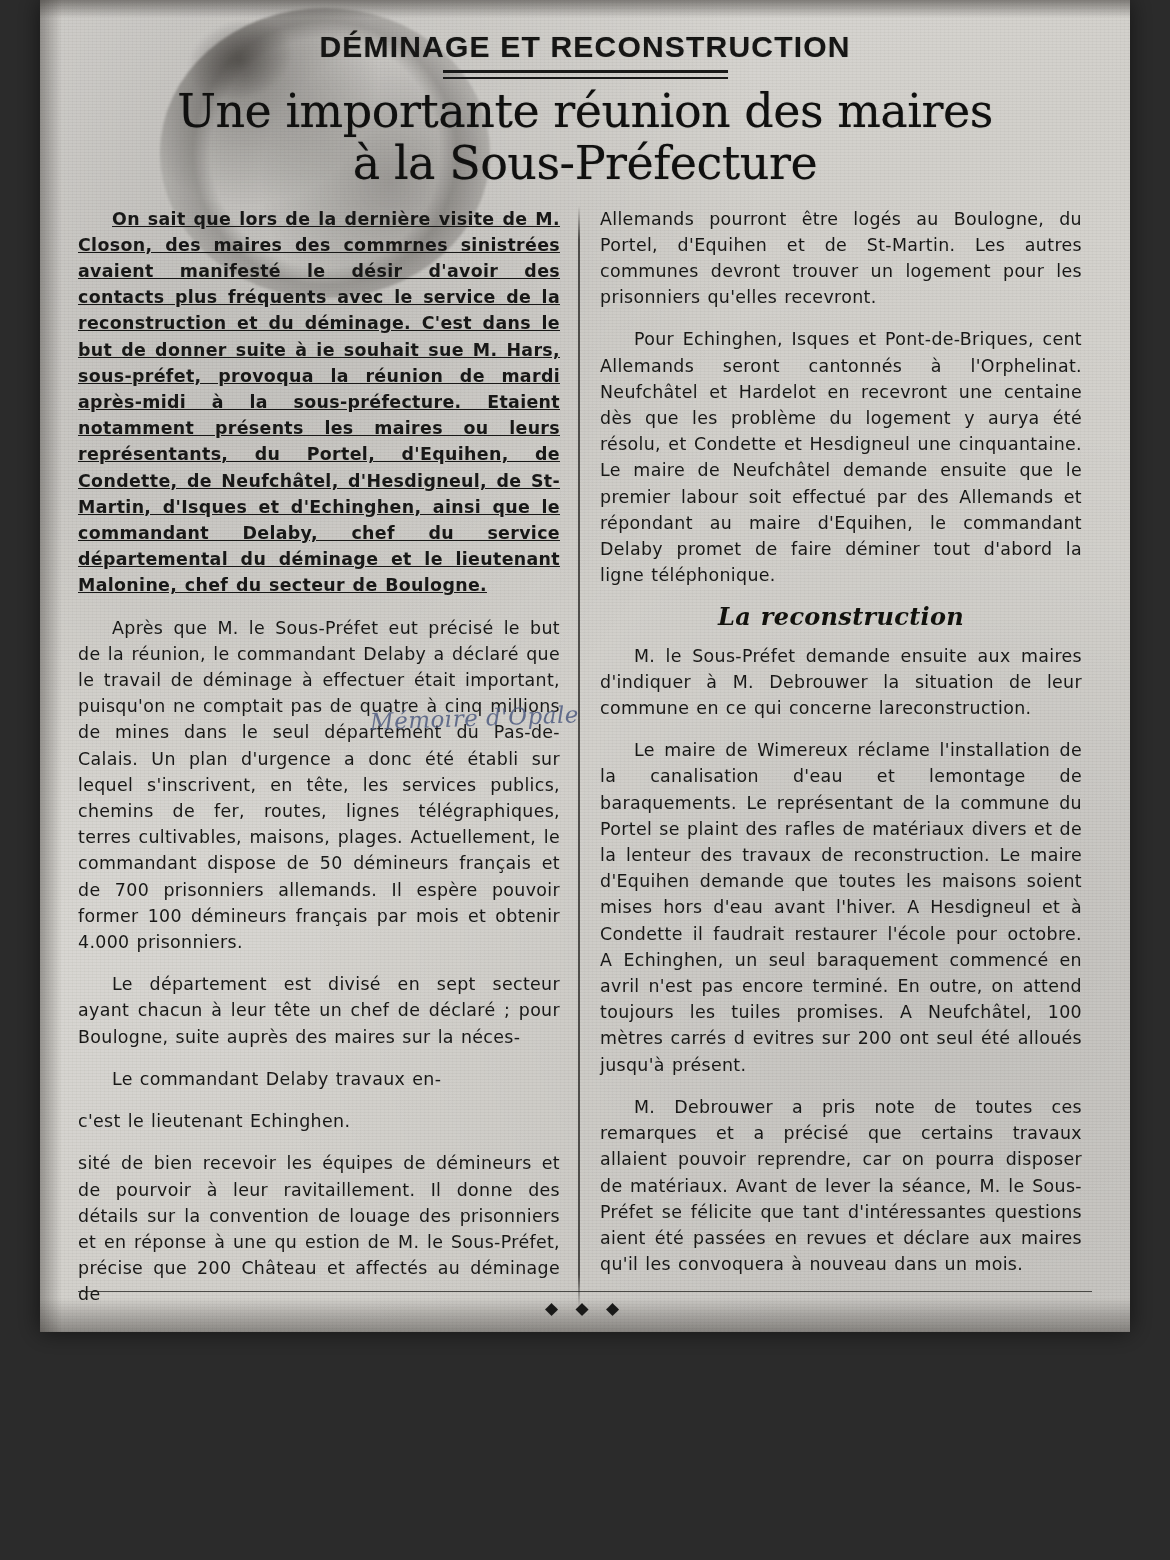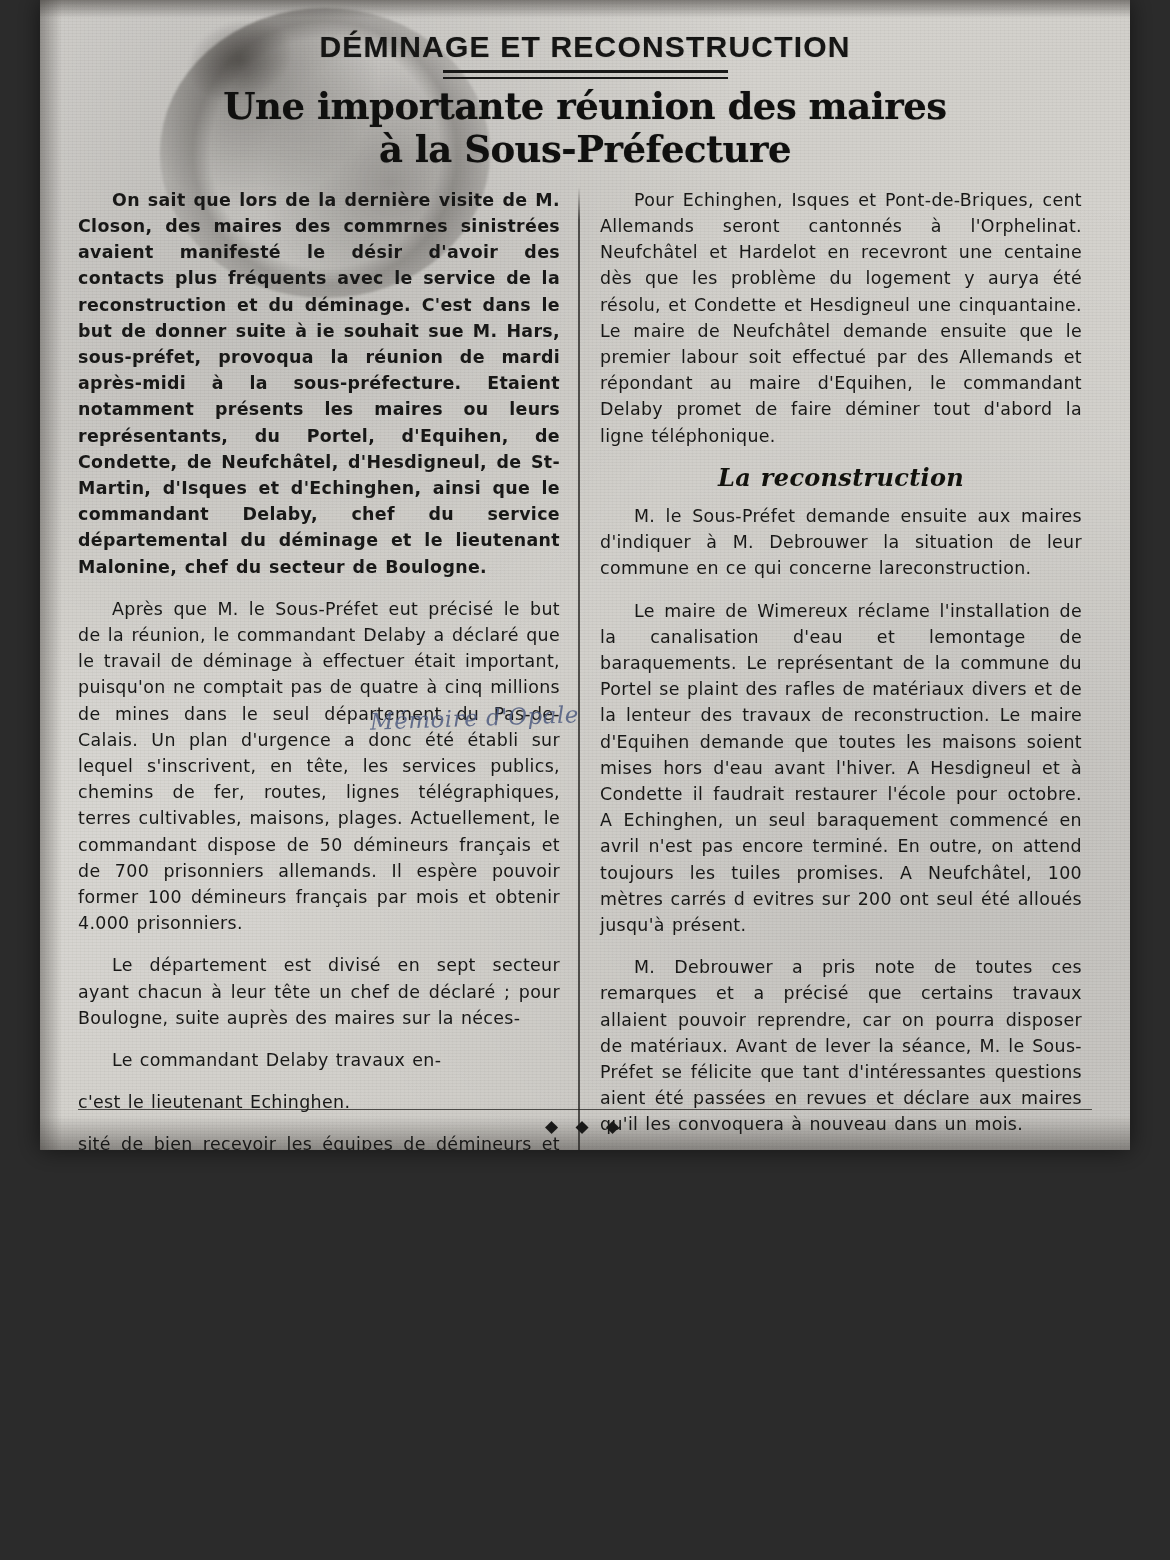--- a/index.html
+++ b/index.html
@@ -13,21 +13,21 @@
     overflow: hidden;
     font-family: "DejaVu Sans", sans-serif;
   }
 
   
   .scan {
     position: absolute;
     left: 40px;
     top: 0px;
     width: 1090px;
-    height: 1150px;
+    height: 1332px;
     background:
       radial-gradient(ellipse at 18% 12%, rgba(0,0,0,0.10) 0%, rgba(0,0,0,0) 42%),
       radial-gradient(ellipse at 85% 70%, rgba(0,0,0,0.07) 0%, rgba(0,0,0,0) 55%),
       linear-gradient(160deg, #d8d5cf 0%, #cfccc5 28%, #d5d2cb 55%, #c9c6bf 100%);
     box-shadow: 0 0 22px rgba(0,0,0,0.55);
     filter: contrast(1.04) saturate(0.65);
     overflow: hidden;
   }
   
   .scan::before {
@@ -101,23 +101,23 @@
   .rule-double {
     width: 285px;
     margin: 6px auto 8px auto;
     border-top: 3px solid #1d1d1b;
     border-bottom: 2px solid #1d1d1b;
     height: 4px;
   }
   .headline {
     text-align: center;
     font-family: "DejaVu Serif", serif;
-    font-weight: bold;
+    font-weight: normal;
     color: #141413;
-    font-size: 37px;
+    font-size: 46px;
     line-height: 1.05;
     letter-spacing: -0.5px;
     margin: 6px 0 2px 0;
     text-shadow: 0 0 1px rgba(0,0,0,0.4);
   }
   .headline .l2 { display: block; margin-top: 4px; }
 
   
   .cols {
     display: flex;
@@ -153,21 +153,21 @@
     font-family: "DejaVu Serif", serif;
     font-style: italic;
     font-weight: bold;
     font-size: 24px;
     color: #16160f;
     margin: 16px 0 12px 0;
     letter-spacing: 0.3px;
   }
 
   
-  .bold-ish { font-weight: bold; }
+  .bold-ish { font-weight: bold; text-decoration: underline; }
 
   
   .watermark {
     position: absolute;
     left: 330px;
     top: 705px;
     font-family: "DejaVu Serif", serif;
     font-style: italic;
     font-size: 23px;
     color: #4a5d93;
@@ -224,20 +224,21 @@
         <p>Après que M. le Sous-Préfet eut précisé le but de la réunion, le commandant Delaby a déclaré que le travail de déminage à effectuer était important, puisqu'on ne comptait pas de quatre à cinq millions de mines dans le seul département du Pas-de-Calais. Un plan d'urgence a donc été établi sur lequel s'inscrivent, en tête, les services publics, chemins de fer, routes, lignes télégraphiques, terres cultivables, maisons, plages. Actuellement, le commandant dispose de 50 démineurs français et de 700 prisonniers allemands. Il espère pouvoir former 100 démineurs français par mois et obtenir 4.000 prisonniers.</p>
         <p>Le département est divisé en sept secteur ayant chacun à leur tête un chef de déclaré ; pour Boulogne, suite auprès des maires sur la néces-</p>
         <p>Le commandant Delaby travaux en-</p>
         <p class="noindent">c'est le lieutenant Echinghen.</p>
         <p class="noindent">sité de bien recevoir les équipes de démineurs et de pourvoir à leur ravitaillement. Il donne des détails sur la convention de louage des prisonniers et en réponse à une qu estion de M. le Sous-Préfet, précise que 200 Château et affectés au déminage de</p>
       </div>
 
       <div class="col-divider"></div>
 
       <div class="col right">
+        <p class="noindent">Allemands pourront être logés au Boulogne, du Portel, d'Equihen et de St-Martin. Les autres communes devront trouver un logement pour les prisonniers qu'elles recevront.</p>
         <p>Pour Echinghen, Isques et Pont-de-Briques, cent Allemands seront cantonnés à l'Orphelinat. Neufchâtel et Hardelot en recevront une centaine dès que les problème du logement y aurya été résolu, et Condette et Hesdigneul une cinquantaine. Le maire de Neufchâtel demande ensuite que le premier labour soit effectué par des Allemands et répondant au maire d'Equihen, le commandant Delaby promet de faire déminer tout d'abord la ligne téléphonique.</p>
         <div class="subhead">La reconstruction</div>
         <p>M. le Sous-Préfet demande ensuite aux maires d'indiquer à M. Debrouwer la situation de leur commune en ce qui concerne lareconstruction.</p>
         <p>Le maire de Wimereux réclame l'installation de la canalisation d'eau et lemontage de baraquements. Le représentant de la commune du Portel se plaint des rafles de matériaux divers et de la lenteur des travaux de reconstruction. Le maire d'Equihen demande que toutes les maisons soient mises hors d'eau avant l'hiver. A Hesdigneul et à Condette il faudrait restaurer l'école pour octobre. A Echinghen, un seul baraquement commencé en avril n'est pas encore terminé. En outre, on attend toujours les tuiles promises. A Neufchâtel, 100 mètres carrés d evitres sur 200 ont seul été alloués jusqu'à présent.</p>
         <p>M. Debrouwer a pris note de toutes ces remarques et a précisé que certains travaux allaient pouvoir reprendre, car on pourra disposer de matériaux. Avant de lever la séance, M. le Sous-Préfet se félicite que tant d'intéressantes questions aient été passées en revues et déclare aux maires qu'il les convoquera à nouveau dans un mois.</p>
       </div>
 
     </div>
   </div>
 

